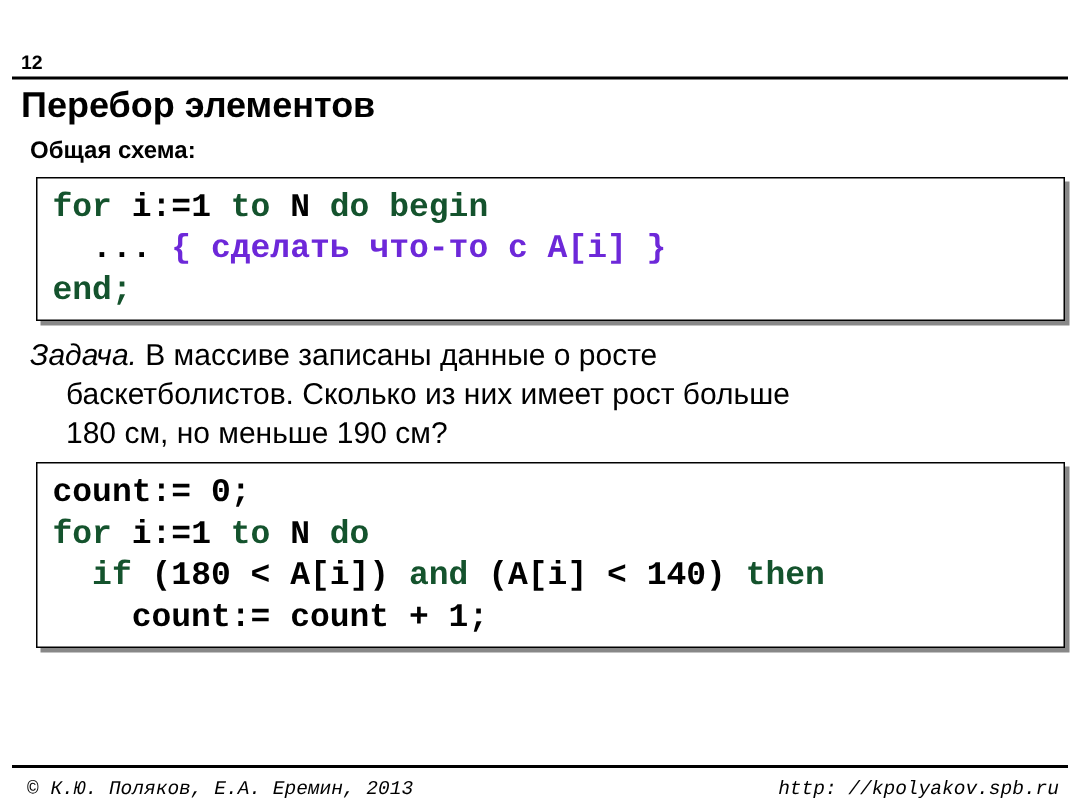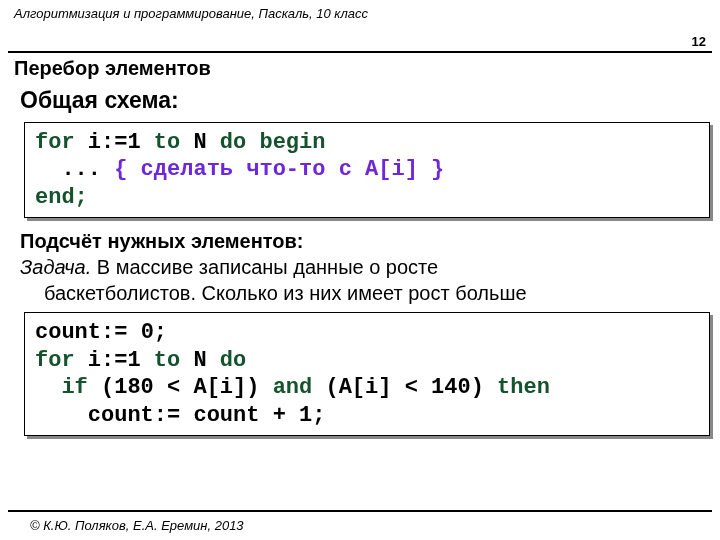--- a/index.html
+++ b/index.html
@@ -11,73 +11,73 @@
     color: #000;
   }
   .header {
     display: flex; justify-content: space-between;
     padding: 6px 14px 2px 14px;
     font-style: italic;
     font-size: 13px;
   }
   .page-num { font-weight: bold; font-style: normal; margin-top: 28px; }
   .divider { border-top: 2px solid #000; margin: 0 8px 4px 8px; }
-  .title { font-size: 20px; font-weight: bold; padding: 0 14px 6px 14px; }
-  .section { padding: 0 20px; font-size: 23px; line-height: 1.3; }
+  .title { font-size: 24px; font-weight: bold; padding: 0 14px 6px 14px; }
+  .section { padding: 0 20px; font-size: 16px; line-height: 1.3; }
   .label { font-weight: bold; }
   .codebox {
     border: 1.5px solid #000;
     box-shadow: 3px 3px 0 #888;
     margin: 6px 10px 10px 24px;
     padding: 6px 10px;
     font-family: "Courier New", monospace;
     font-size: 22px;
     font-weight: bold;
     line-height: 1.25;
     white-space: pre;
   }
   .kw-navy { color: #14532d; }
   .kw-green { color: #6d28d9; }
   .task-em { font-style: italic; }
   .body-text { padding: 0 20px; font-size: 20px; line-height: 1.3; }
   .indent { padding-left: 24px; }
   .footer {
-    position: absolute; bottom: 7px; left: 16px; right: 0;
+    position: absolute; bottom: 7px; left: 4px; right: 0;
     display: flex; justify-content: space-between;
     padding: 0 14px;
-    font-style: italic; font-size: 13px;
+    font-style: italic; font-size: 13px; font-family: Liberation Mono, monospace;
   }
   .footer-line { position: absolute; bottom: 28px; left: 8px; right: 8px; border-top: 2px solid #000; }
 </style>
 </head>
 <body>
 
 <div class="header">
-  <span>Алгоритмизация и программирование, Паскаль, 10 класс</span>
   <span class="page-num">12</span>
 </div>
 <div class="divider"></div>
 
 <div class="title">Перебор элементов</div>
 
 <div class="section">
   <span class="label">Общая схема:</span>
 </div>
 
 <div class="codebox"><span class="kw-navy">for</span><span> i:=</span><span>1</span><span class="kw-navy"> to</span><span> N </span><span class="kw-navy">do begin</span>
 <span>  ... </span><span class="kw-green">{ сделать что-то с A[i] }</span>
 <span class="kw-navy">end;</span></div>
 
 <div class="body-text">
-  <div><span class="label">Подсчёт нужных элементов:</span></div>
   <div><span class="task-em">Задача.</span><span> В массиве записаны данные о росте</span></div>
   <div class="indent">баскетболистов. Сколько из них имеет рост больше</div>
+  <div class="indent">180 см, но меньше 190 см?</div>
 </div>
 
 <div class="codebox"><span>count:= </span><span>0</span><span>;</span>
 <span class="kw-navy">for</span><span> i:=</span><span>1</span><span class="kw-navy"> to</span><span> N </span><span class="kw-navy">do</span>
 <span class="kw-navy">  if</span><span> (</span><span>180</span><span> &lt; A[i]) </span><span class="kw-navy">and</span><span> (A[i] &lt; </span><span>140</span><span>) </span><span class="kw-navy">then</span>
 <span>    count:= count + </span><span>1</span><span>;</span></div>
 
 <div class="footer-line"></div>
 <div class="footer">
   <span>© К.Ю. Поляков, Е.А. Еремин, 2013</span>
+  <span>http: //kpolyakov.spb.ru</span>
 </div>
 
 </body></html>

